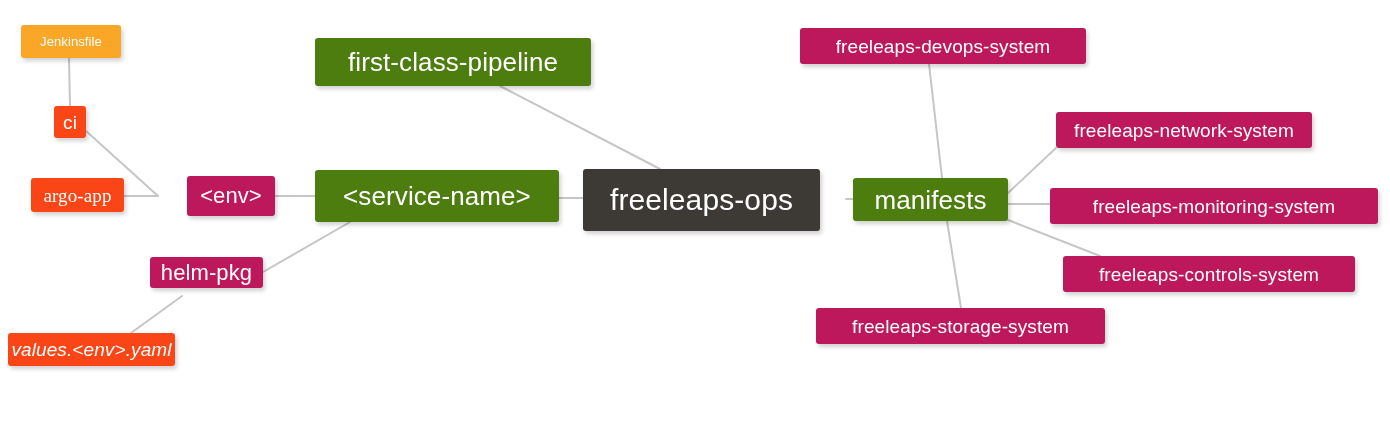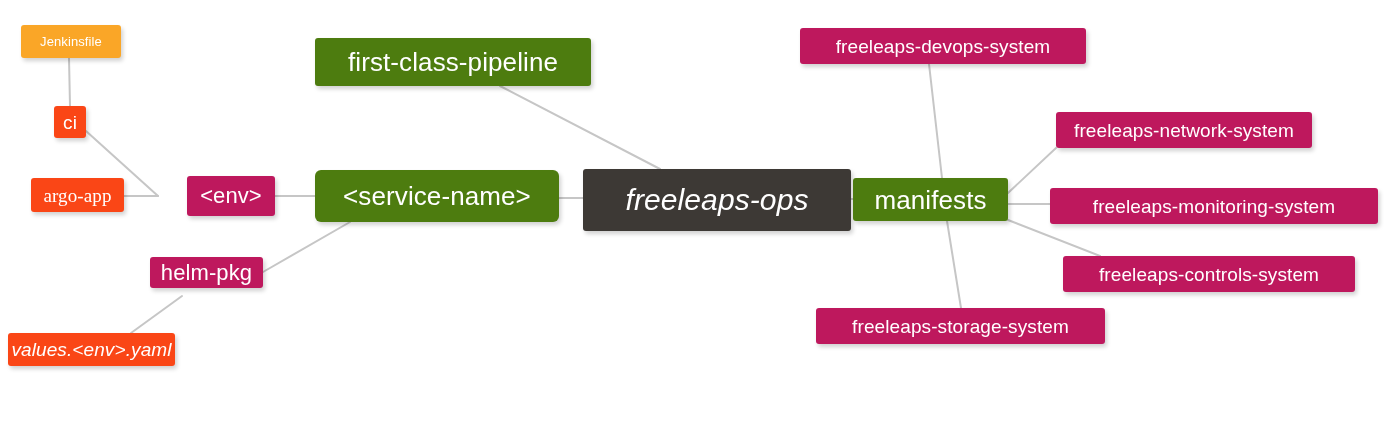--- a/index.html
+++ b/index.html
@@ -95,27 +95,27 @@
       </div>
       <div class="node node-green sz-md" style="left: 158px; top: 176px; width: 88px; height: 40px; margin-left: 29px;">
         <span>&lt;env&gt;</span>
       </div>
       <div class="node node-green sz-md" style="left: 150px; top: 257px; width: 113px; height: 31px;">
         <span>helm-pkg</span>
       </div>
       <div class="node node-red sz-xs" style="left: 8px; top: 333px; width: 167px; height: 33px; font-style: italic;">
         <span>values.&lt;env&gt;.yaml</span>
       </div>
-      <div class="node node-blue sz-lg" style="left: 315px; top: 170px; width: 244px; height: 52px; border-radius: 6px;">
+      <div class="node node-blue sz-lg" style="left: 315px; top: 170px; width: 244px; height: 52px;">
         <span>&lt;service-name&gt;</span>
       </div>
       <div class="node node-blue sz-lg" style="left: 315px; top: 38px; width: 276px; height: 48px;">
         <span>first-class-pipeline</span>
       </div>
-      <div class="node node-root sz-xl" style="left: 583px; top: 169px; width: 268px; height: 62px; font-style: italic;">
+      <div class="node node-root sz-xl" style="left: 583px; top: 169px; width: 237px; height: 62px;">
         <span>freeleaps-ops</span>
       </div>
       <div class="node node-blue sz-lg" style="left: 853px; top: 178px; width: 155px; height: 43px; align-items: center;">
         <span>manifests</span>
       </div>
       <div class="node node-green sz-sm" style="left: 800px; top: 28px; width: 286px; height: 36px;">
         <span>freeleaps-devops-system</span>
       </div>
       <div class="node node-green sz-sm" style="left: 1056px; top: 112px; width: 256px; height: 36px;">
         <span>freeleaps-network-system</span>

